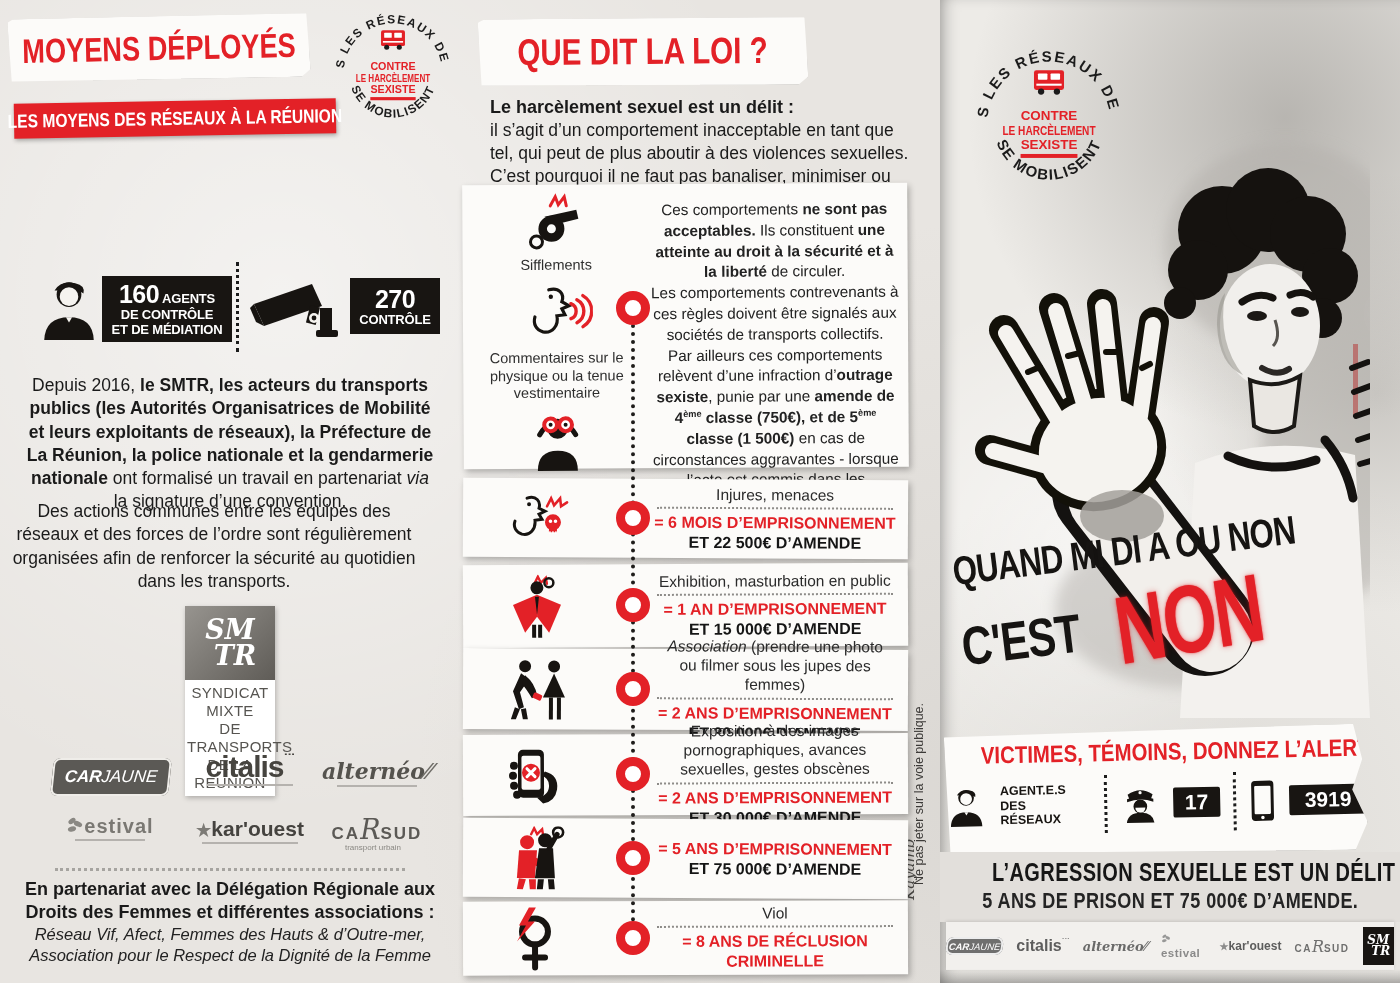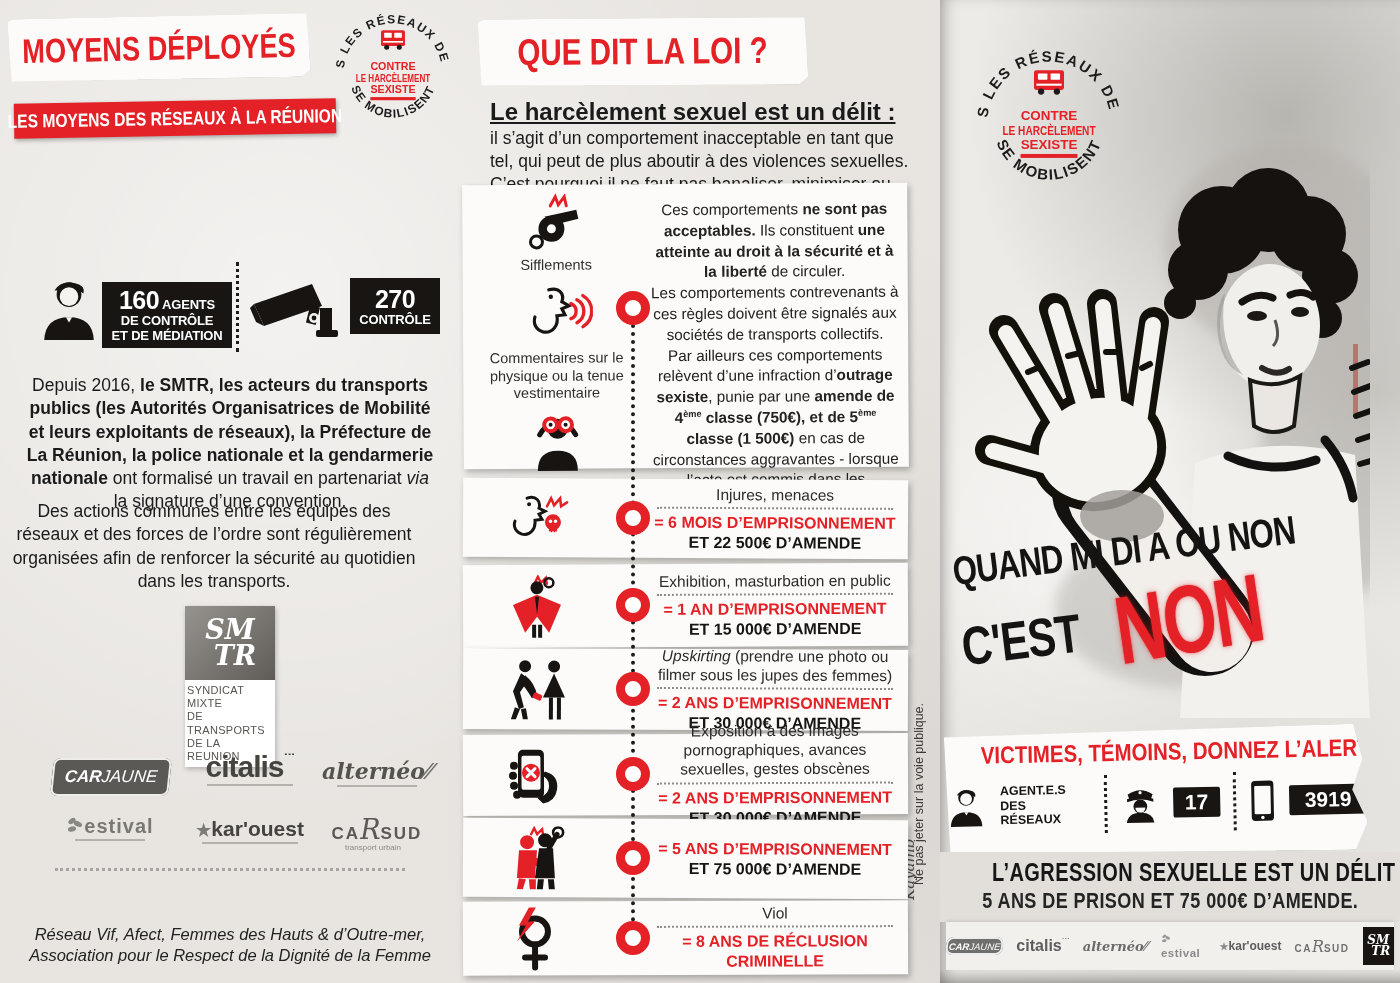--- a/index.html
+++ b/index.html
@@ -99,21 +99,21 @@
 
 
     <div class="abs" style="left:30px;top:262px;width:410px;height:92px;">
       <svg class="abs" style="left:6px;top:12px;" width="66" height="70" viewBox="0 0 64 64">
         <circle cx="32" cy="18" r="12" fill="#171411"></circle>
         <path d="M18,14 q6,-10 20,-7 q10,2 8,10 q-8,-6 -16,-4 q-8,1 -12,1z" fill="#171411"></path>
         <circle cx="32" cy="20" r="9" fill="#f5f3ef"></circle>
         <path d="M8,62 q1,-22 24,-22 q23,0 24,22 z" fill="#171411"></path>
         <path d="M29,40 l3,5 l3,-5 z" fill="#f5f3ef"></path>
       </svg>
-      <div class="abs blackbox" style="left:72px;top:20px;width:130px;height:66px;">
+      <div class="abs blackbox" style="left:72px;top:14px;width:130px;height:66px;">
         <div><span class="big">160</span><span class="sm"> AGENTS</span></div>
         <div class="sm">DE CONTRÔLE</div>
         <div class="sm">ET DE MÉDIATION</div>
       </div>
       <div class="abs dotted-v" style="left:206px;top:0;height:90px;"></div>
       <svg class="abs" style="left:220px;top:16px;" width="94" height="64" viewBox="0 0 94 64">
         <path d="M4,26 L62,6 L72,28 L14,48 z" fill="#171411"></path>
         <path d="M4,26 L14,48 L6,44 L0,30 z" fill="#171411"></path>
         <rect x="58" y="28" width="10" height="18" transform="rotate(14 63 37)" fill="#171411"></rect>
         <circle cx="64" cy="40" r="5" fill="#f5f3ef"></circle>
@@ -129,21 +129,21 @@
 
     <div class="abs center" style="left:22px;top:374px;width:416px;font-size:17.5px;line-height:1.33;">Depuis 2016, <b>le SMTR, les acteurs du transports publics (les Autorités Organisatrices de Mobilité et leurs exploitants de réseaux), la Préfecture de La Réunion, la police nationale et la gendarmerie nationale</b> ont formalisé un travail en partenariat <i>via</i> la signature d’une convention.</div>
 
     <div class="abs center" style="left:6px;top:500px;width:416px;font-size:17.5px;line-height:1.33;">Des actions communes entre les équipes des réseaux et des forces de l’ordre sont régulièrement organisées afin de renforcer la sécurité au quotidien dans les transports.</div>
 
     <div class="abs" style="left:185px;top:606px;width:90px;box-shadow:1px 2px 5px rgba(0,0,0,.25);">
       <div class="smtr-sq" style="width:90px;height:74px;font-size:27px;">
         <span>SM</span>
         <span style="margin-left:10px;">TR</span>
       </div>
-      <div style="background:#fff;padding:4px 2px;text-align:left;color:#565450;font-size:11px;line-height:1.2;letter-spacing:.3px;">
+      <div style="background:#fff;padding:4px 2px;text-align:center;color:#565450;font-size:15px;line-height:1.2;letter-spacing:.3px;">
         <div>SYNDICAT MIXTE</div>
         <div>DE TRANSPORTS</div>
         <div>DE LA REUNION</div>
       </div>
     </div>
 
     <div class="abs cj" style="left:52px;top:758px;width:118px;height:38px;font-size:17px;">
       <b>CAR</b>
         <span>JAUNE</span>
     </div>
@@ -172,31 +172,32 @@
       <div style="font-size:21px;font-weight:800;color:#45433f;line-height:1;"><span style="color:#7d7b76;font-size:17px;">★</span><span>kar'ouest</span></div>
       <div class="logo-tag" style="width:96px;margin:3px auto 0;"></div>
     </div>
     <div class="abs" style="left:322px;top:816px;width:110px;text-align:center;">
       <div style="color:#5b5955;line-height:1;"><b style="font-size:17px;letter-spacing:2px;">CA</b><span style="font-size:27px;font-style:italic;font-family:'DejaVu Serif',serif;">R</span><b style="font-size:17px;letter-spacing:2px;">SUD</b></div>
       <div style="font-size:8px;color:#8a8883;padding-right:8px;">transport urbain</div>
     </div>
 
     <div class="abs" style="left:55px;top:868px;width:350px;border-top:3px dotted #a6a4a0;"></div>
 
+    <div class="abs center" style="left:10px;top:878px;width:440px;font-size:18px;font-weight:700;line-height:1.25;">En partenariat avec la Délégation Régionale aux Droits des Femmes et différentes associations :</div>
     <div class="abs center" style="left:10px;top:924px;width:440px;font-size:16.5px;font-style:italic;line-height:1.28;color:#222;">Réseau Vif, Afect, Femmes des Hauts &amp; d’Outre-mer, Association pour le Respect de la Dignité de la Femme</div>
   </section>
 
   <section class="abs" style="left:460px;top:0;width:480px;height:983px;">
 
     <div class="abs white-banner torn" style="left:18px;top:18px;width:330px;height:68px;transform:rotate(-.5deg);">
       <span class="sx red-title" style="transform:scaleX(.8);font-size:37px;">QUE DIT LA LOI ?</span>
     </div>
 
     <div class="abs" style="left:30px;top:96px;width:420px;font-size:17.5px;line-height:1.3;">
-      <b style="font-size:24px;text-decoration:underline;">Le harcèlement sexuel est un délit :</b>
+      <b style="font-size:18px;">Le harcèlement sexuel est un délit :</b>
       <div>il s’agit d’un comportement inacceptable en tant que tel, qui peut de plus aboutir à des violences sexuelles. C’est pourquoi il ne faut pas banaliser, minimiser ou tolérer ce type de comportement.</div>
     </div>
 
     <div class="card" style="left:3px;top:184px;width:445px;height:284px;transform:rotate(-.35deg);">
       <div class="abs" style="left:16px;top:8px;width:155px;text-align:center;">
         <svg width="64" height="58" viewBox="0 0 64 58">
           <polyline points="26,13 31,4 34,12 40,4 42,13" fill="none" stroke="#e32127" stroke-width="3" stroke-linecap="round"></polyline>
           <path d="M20,24 L52,17 L54,26 L38,30 z" fill="#171411"></path>
           <circle cx="27" cy="36" r="13" fill="#171411"></circle>
             <circle cx="27" cy="36" r="4.5" fill="#fcfbf9"></circle>
@@ -271,21 +272,21 @@
         <path d="M16,16 L8,34 L14,52 L19,50 L15,35 L24,22 z" fill="#171411"></path>
         <path d="M20,18 q10,8 12,20 l-5,3 q-6,-10 -10,-14 z" fill="#171411"></path>
         <rect x="28" y="36" width="9" height="6" rx="1.5" fill="#e32127" transform="rotate(24 32 39)"></rect>
         <path d="M10,50 l-4,12 l5,0 l4,-10 z M16,52 l2,10 l5,0 l-2,-11 z" fill="#171411"></path>
         <circle cx="49" cy="9" r="6" fill="#171411"></circle>
         <path d="M49,16 L38,40 L60,40 z" fill="#171411"></path>
         <rect x="44" y="40" width="4" height="22" fill="#171411"></rect>
           <rect x="52" y="40" width="4" height="22" fill="#171411"></rect>
       </svg>
       <div class="offense-text">
-        <div class="offense-title"><i>Upskirting</i> (prendre une photo ou filmer sous les jupes des femmes)</div>
+        <div class="offense-title"><i>Association</i> (prendre une photo ou filmer sous les jupes des femmes)</div>
         <div class="sentence">= 2 ANS D’EMPRISONNEMENT</div>
         <div class="fine">ET 30 000€ D’AMENDE</div>
       </div>
     </div>
 
     <div class="card" style="left:3px;top:734px;width:445px;height:81px;transform:rotate(-.25deg);">
       <svg class="offense-icon" width="60" height="64" viewBox="0 0 60 64">
         <g fill="#171411">
             <circle cx="9" cy="22" r="4"></circle>
             <circle cx="8" cy="32" r="4"></circle>

